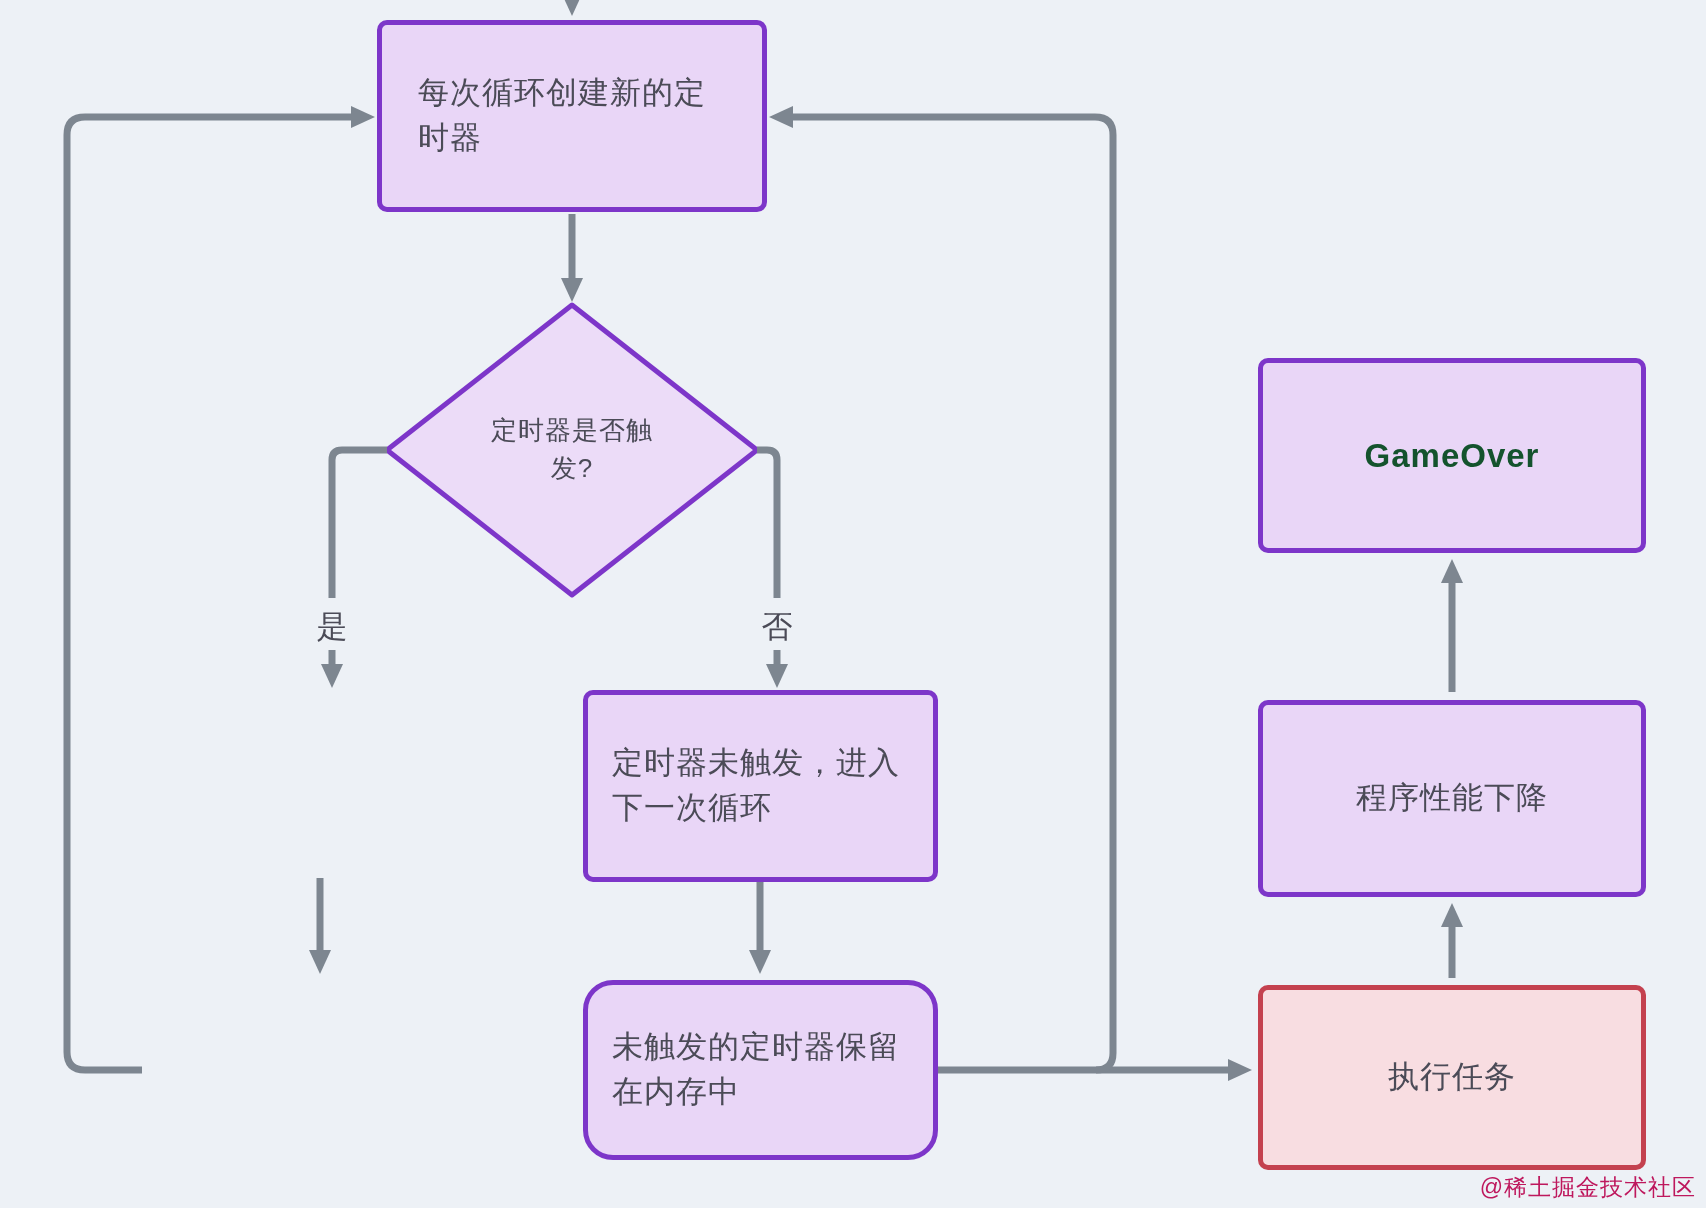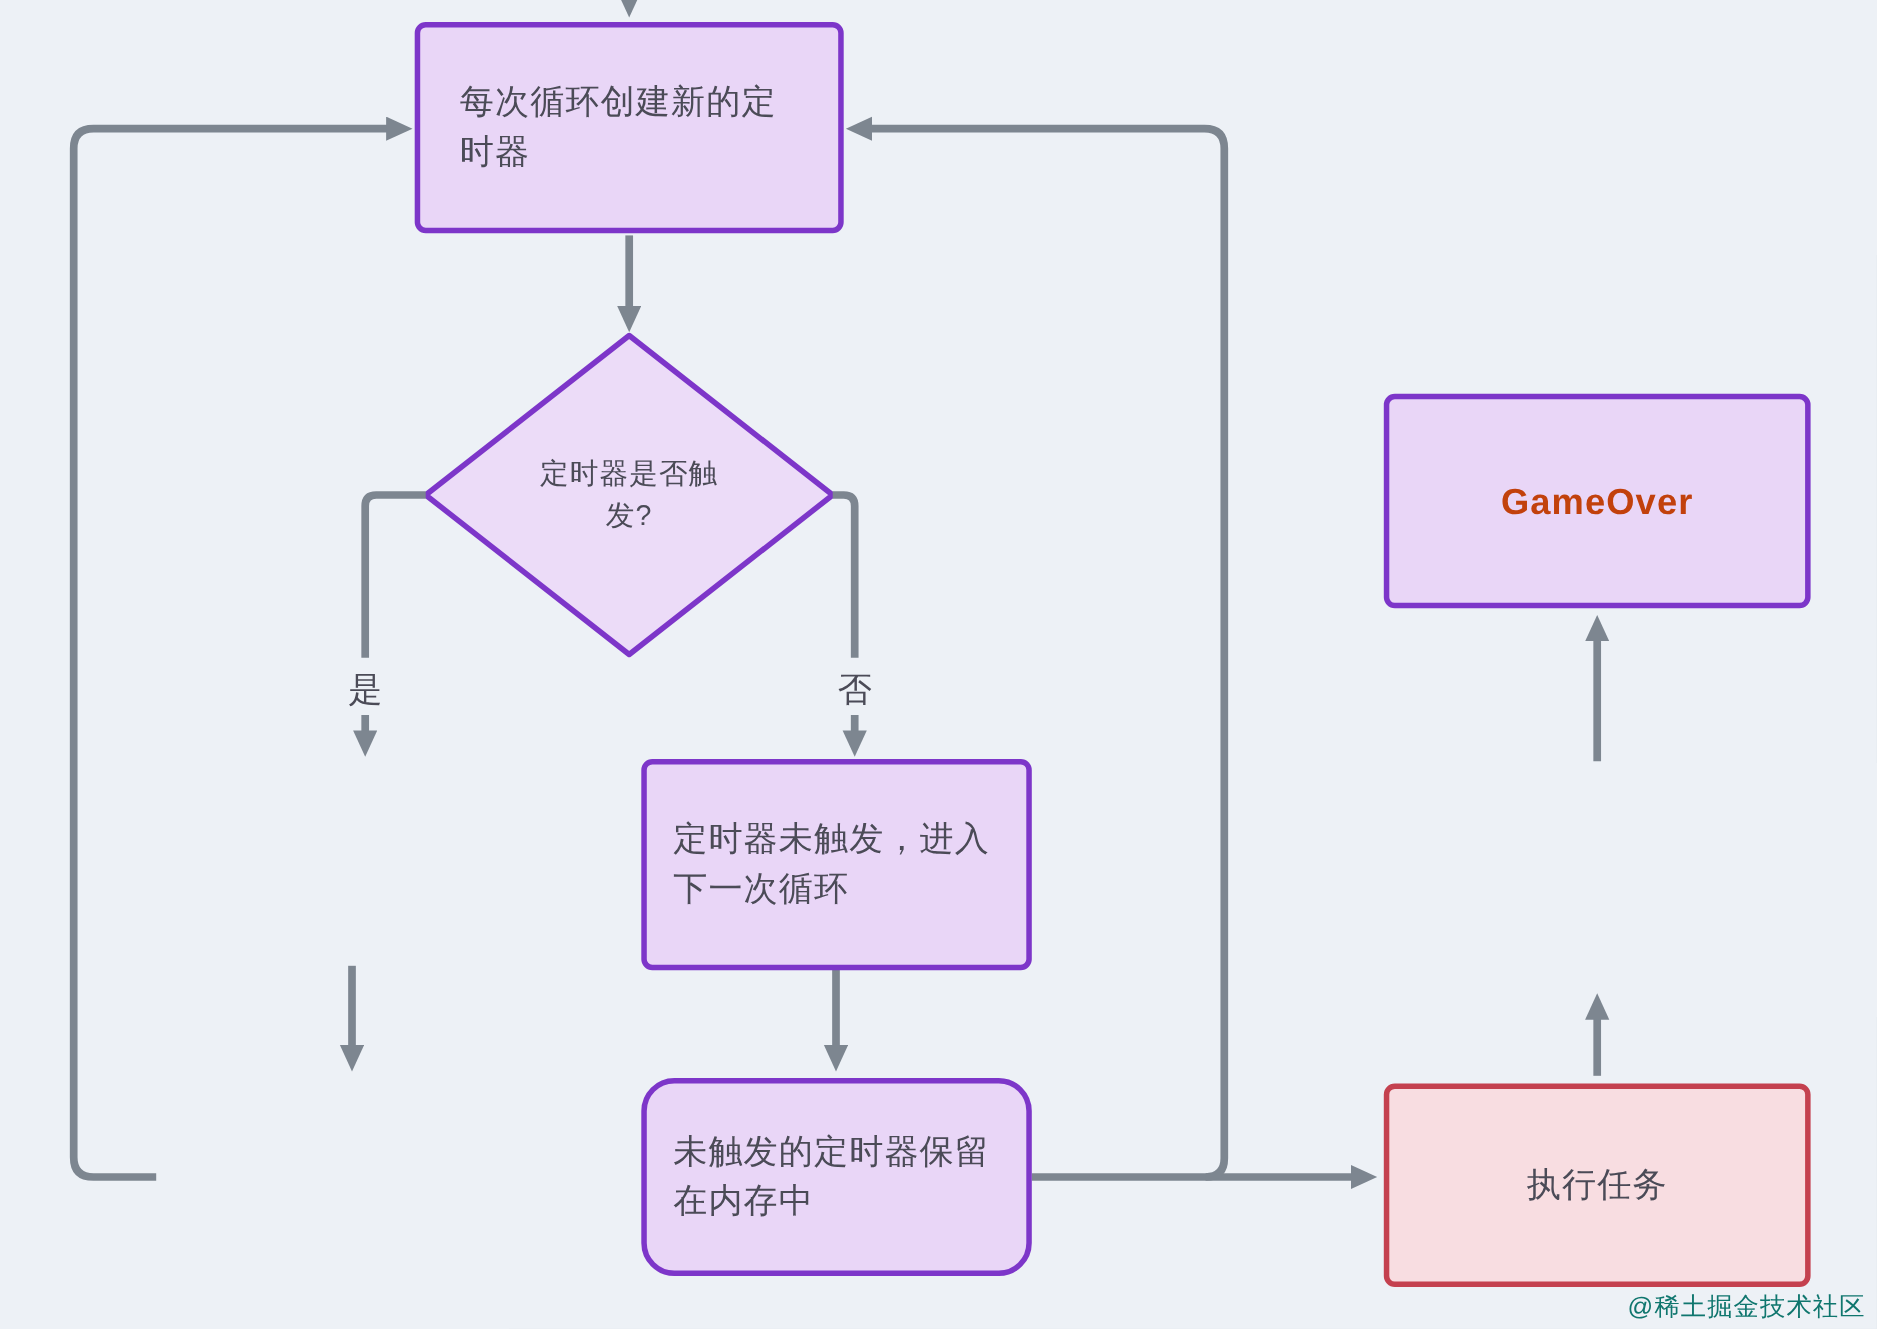--- a/index.html
+++ b/index.html
@@ -23,38 +23,38 @@
     font-size:31px;font-weight:500;
     line-height:1.45;letter-spacing:1px;
     word-break:break-all;
   }
   .node.alert{background:#f8dde1;border-color:#c4414f;}
   .node-create{left:377px;top:20px;width:390px;height:192px;padding:0 36px;}
   .node-triggered{left:142px;top:690px;width:355px;height:180px;padding:0 24px;}
   .node-nottriggered{left:583px;top:690px;width:355px;height:192px;padding:0 24px;}
   .node-timerend{left:142px;top:980px;width:355px;height:180px;padding:0 24px;}
   .node-keptmemory{left:583px;top:980px;width:355px;height:180px;padding:0 24px;border-radius:30px;}
-  .node-gameover{left:1258px;top:358px;width:388px;height:195px;font-weight:600;font-size:33px;color:#c2410c;}
+  .node-gameover{left:1258px;top:358px;width:388px;height:195px;font-weight:600;font-size:33px;color:#14532d;}
   .node-perfdrop{left:1258px;top:700px;width:388px;height:197px;}
   .node-memleak{left:1258px;top:985px;width:388px;height:185px;}
   .diamond-text{
     position:absolute;left:472px;top:380px;width:200px;height:140px;
     display:flex;align-items:center;justify-content:center;text-align:center;
     font-size:26px;font-weight:500;line-height:1.45;letter-spacing:1px;
     word-break:break-all;
   }
   .edge-label{
     position:absolute;width:60px;text-align:center;
     font-size:31px;font-weight:500;color:#4b4b57;
   }
   .label-yes{left:302px;top:606px;}
   .label-no{left:747px;top:606px;}
   .watermark{
     position:absolute;right:10px;top:1172px;
-    font-size:23px;color:#0f766e;letter-spacing:1px;
+    font-size:23px;color:#be185d;letter-spacing:1px;
   }
 </style>
 </head>
 <body>
 
 <div id="canvas">
 
   <svg id="edges" viewBox="0 0 1706 1208" xmlns="http://www.w3.org/2000/svg">
     <defs>
       <marker id="ah" markerUnits="userSpaceOnUse" markerWidth="26" markerHeight="24" refX="2" refY="11" orient="auto">
@@ -102,18 +102,19 @@
   <div class="edge-label label-no">否</div>
 
 
   <div class="node node-nottriggered">定时器未触发，进入下一次循环</div>
 
 
   <div class="node node-keptmemory">未触发的定时器保留在内存中</div>
 
   <div class="node node-gameover">GameOver</div>
 
+  <div class="node node-perfdrop">程序性能下降</div>
 
   <div class="node alert node-memleak">执行任务</div>
 
   <div class="watermark">@稀土掘金技术社区</div>
 
 </div>
 
 </body></html>

